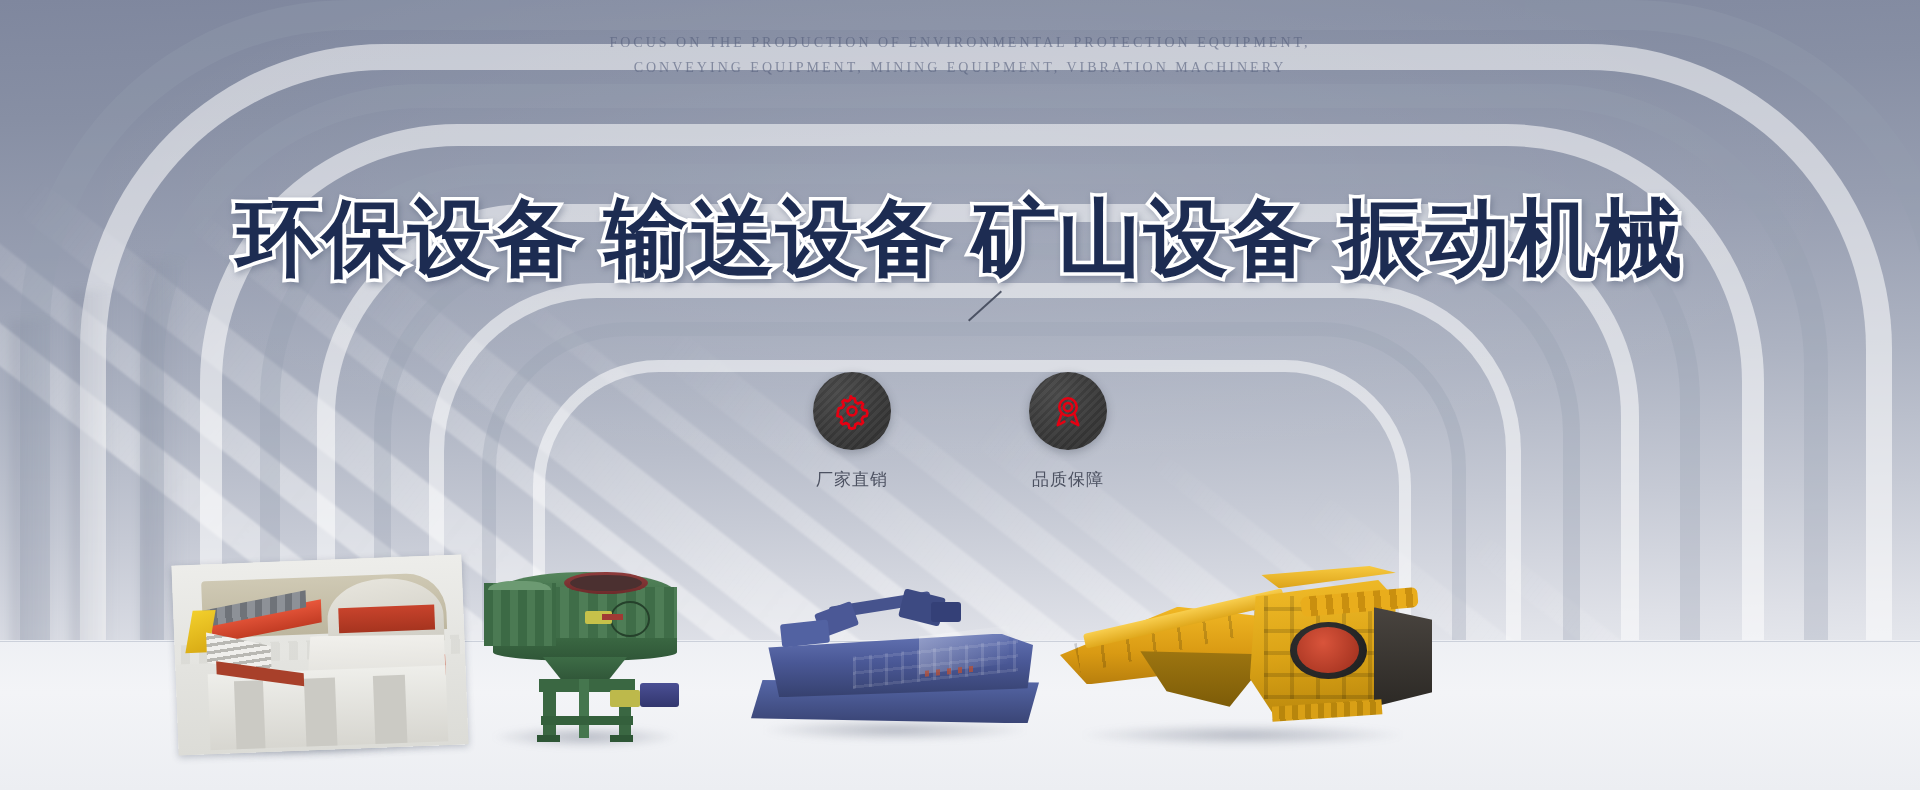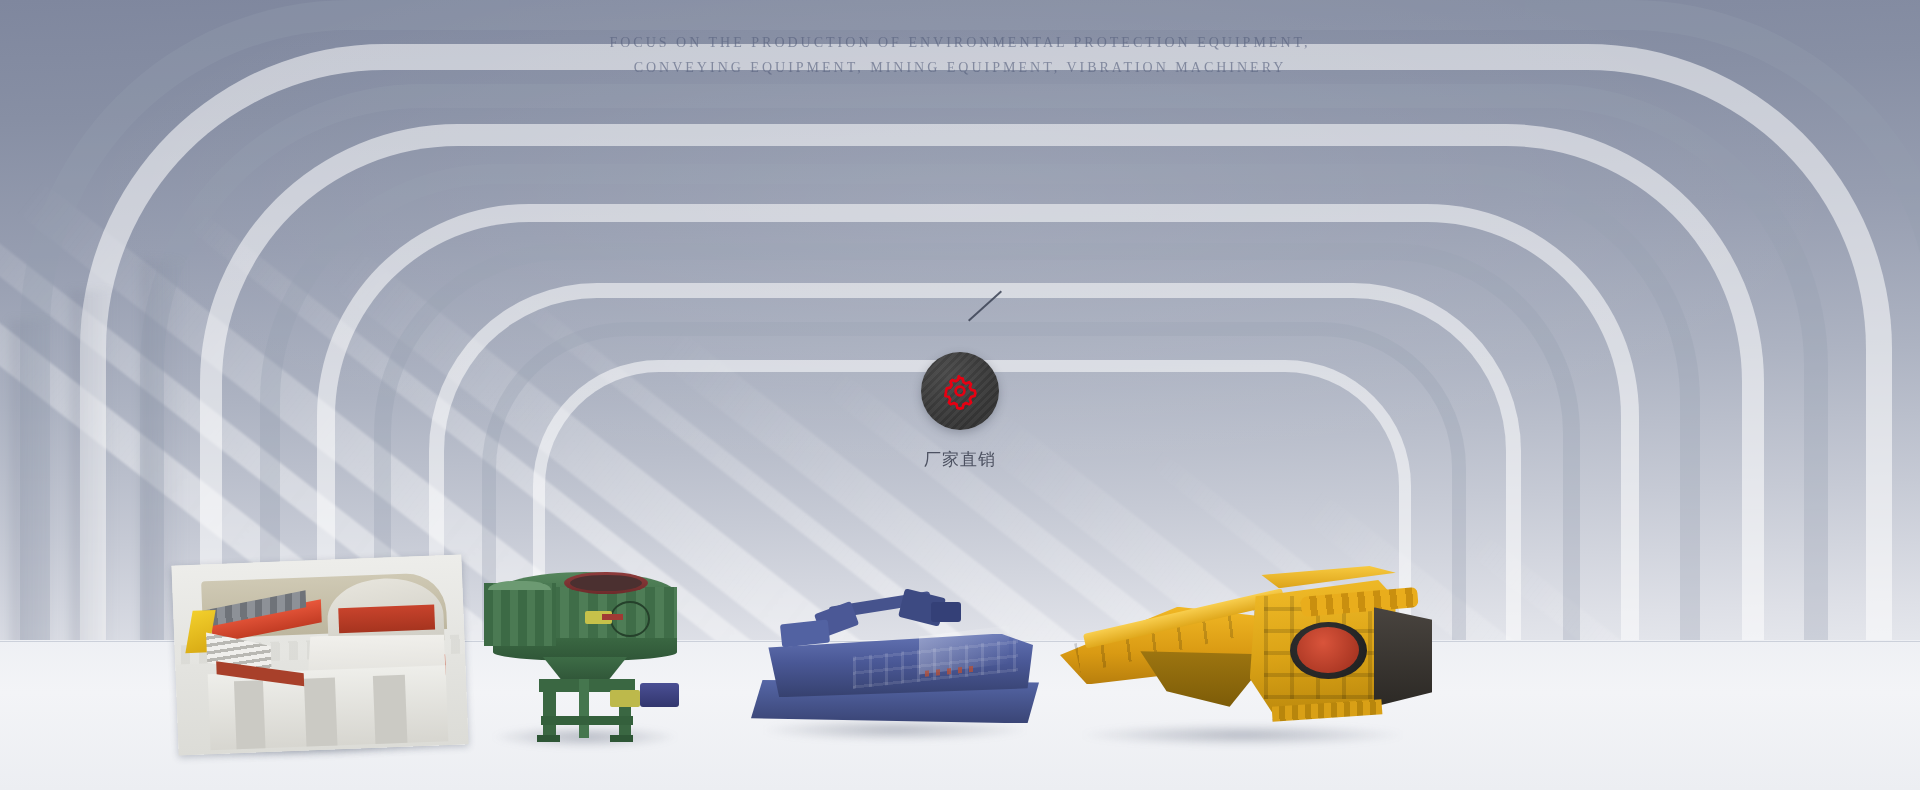--- a/index.html
+++ b/index.html
@@ -103,21 +103,21 @@
   
   .tick{
     position:absolute;top:305px;left:963px;width:44px;height:2px;
     background:#3b4254;
     transform:rotate(-42deg);
     opacity:.85;
   }
 
   
   .features{
-    position:absolute;top:352px;left:50%;transform:translateX(-50%);
+    position:absolute;top:372px;left:50%;transform:translateX(-50%);
     display:flex;gap:64px;
   }
   .feature{width:152px;text-align:center;}
   .f-circle{
     width:78px;height:78px;border-radius:50%;
     margin:0 auto;
     background:
       repeating-linear-gradient(135deg,rgba(255,255,255,.035) 0 3px,rgba(0,0,0,.05) 3px 6px),
       radial-gradient(circle at 35% 28%,#4a4a4a 0%,#3a3a3a 55%,#2e2e2e 100%);
     display:flex;align-items:center;justify-content:center;
@@ -205,35 +205,49 @@
 
   <div class="floor"></div>
   <div class="floor-line"></div>
 
   <div class="vign"></div>
 
   <div class="eyebrow">FOCUS ON THE PRODUCTION OF ENVIRONMENTAL PROTECTION EQUIPMENT,
 CONVEYING EQUIPMENT, MINING EQUIPMENT, VIBRATION MACHINERY</div>
 
 
+  <div class="headline">
+    <span>环保设备</span><span class="gap"></span><span>输送设备</span><span class="gap"></span><span>矿山设备</span><span class="gap"></span><span>振动机械</span>
+  </div>
 
   <div class="tick"></div>
 
   <div class="features">
 
     <div class="feature">
       <div class="f-circle">
         <svg width="38" height="38" viewBox="0 0 48 48" fill="none" stroke="#e60012" stroke-width="3.4" stroke-linejoin="round" stroke-linecap="round">
           <path d="M24 7.5l3.4.9.9 4.3 3.3 1.9 4-1.7 2.4 2.4-1.7 4 1.9 3.3 4.3.9.9 3.4-.9 3.4-4.3.9-1.9 3.3 1.7 4-2.4 2.4-4-1.7-3.3 1.9-.9 4.3-3.4.9-3.4-.9-.9-4.3-3.3-1.9-4 1.7-2.4-2.4 1.7-4-1.9-3.3-4.3-.9L6.5 24l.9-3.4 4.3-.9 1.9-3.3-1.7-4 2.4-2.4 4 1.7 3.3-1.9.9-4.3z"></path>
           <circle cx="24" cy="24" r="5.6"></circle>
         </svg>
       </div>
       <div class="f-label">厂家直销</div>
     </div>
 
+    <div class="feature">
+      <div class="f-circle">
+        <svg width="38" height="38" viewBox="0 0 48 48" fill="none" stroke="#e60012" stroke-width="3.2" stroke-linejoin="round" stroke-linecap="round">
+          <circle cx="24" cy="19" r="11"></circle>
+          <circle cx="24" cy="19" r="5.2"></circle>
+          <path d="M15.5 28.5L11 42l8.5-4.6"></path>
+          <path d="M32.5 28.5L37 42l-8.5-4.6"></path>
+        </svg>
+      </div>
+      <div class="f-label">品质保障</div>
+    </div>
 
 
   </div>
 
   <div class="products">
 
     <div class="prod" id="prod1">
       <div class="shadow"></div>
       <div class="photo">
         <div class="m" style="left:0;top:0;right:0;bottom:0;background:linear-gradient(180deg,#ededea 0%,#e3e3df 55%,#dcdcd7 100%)"></div>

